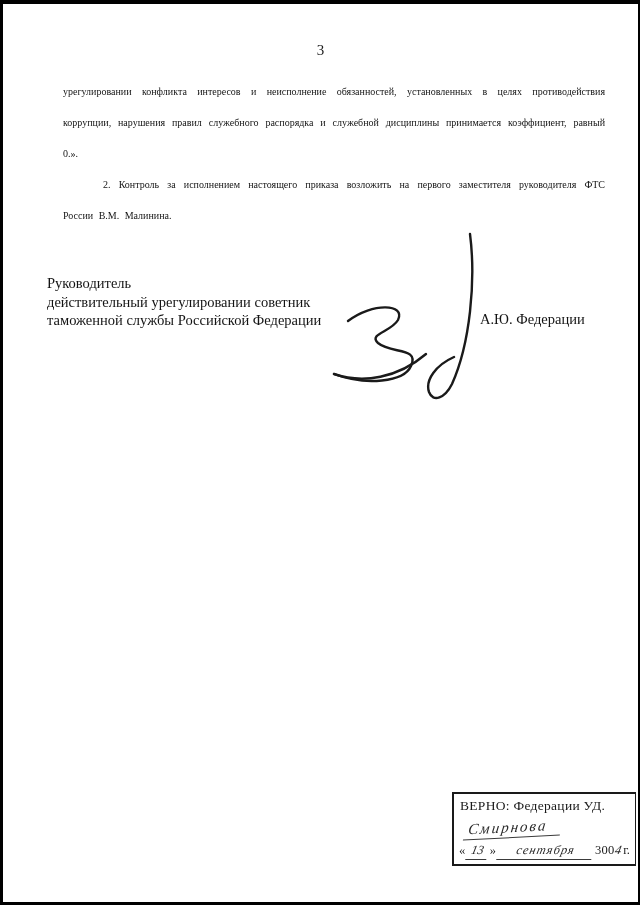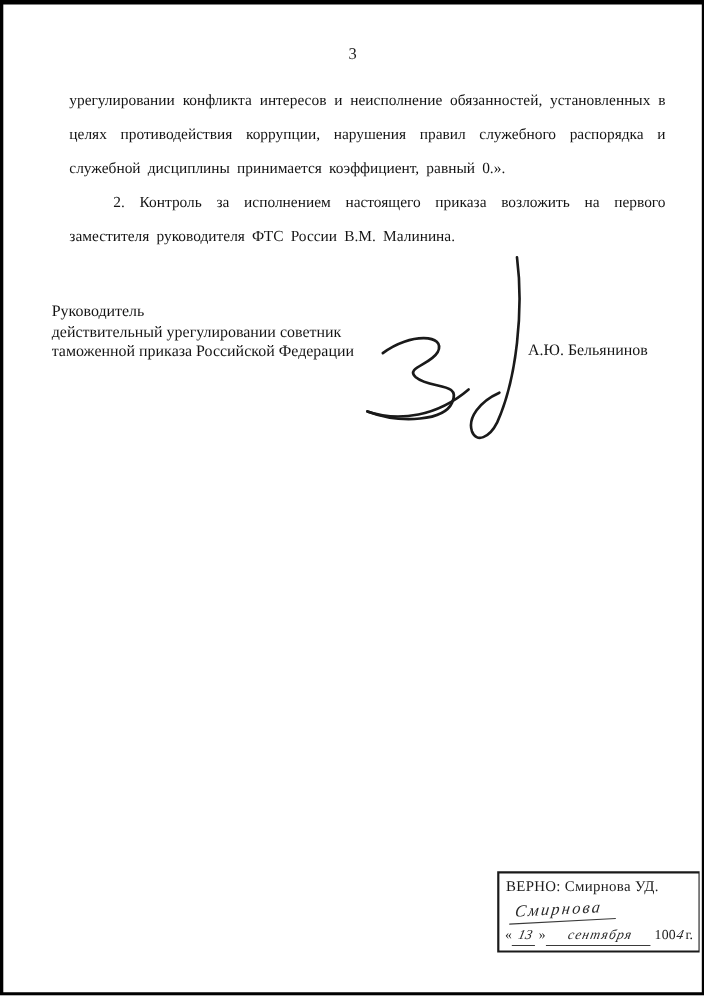--- a/index.html
+++ b/index.html
@@ -28,21 +28,21 @@
     width: 100%;
     text-align: center;
     font-size: 15px;
     color: #1c1c1c;
   }
   .body-text {
     position: absolute;
     top: 72px;
     left: 60px;
     width: 542px;
-    font-size: 14px;
+    font-size: 10px;
     line-height: 31px;
     color: #141414;
   }
   .body-text p {
     margin: 0;
     text-align: justify;
     word-spacing: 3px;
   }
   .body-text p.indent {
     text-indent: 40px;
@@ -138,41 +138,41 @@
   <div class="page-number">3</div>
 
   <div class="body-text">
     <p>урегулировании конфликта интересов и неисполнение обязанностей, установленных в целях противодействия коррупции, нарушения правил служебного распорядка и служебной дисциплины принимается коэффициент, равный 0.».</p>
     <p class="indent">2. Контроль за исполнением настоящего приказа возложить на первого заместителя руководителя ФТС России В.М. Малинина.</p>
   </div>
 
   <div class="sig-block">
     <div>Руководитель</div>
     <div>действительный урегулировании советник</div>
-    <div>таможенной приказа Российской Федерации</div>
+    <div>таможенной службы Российской Федерации</div>
   </div>
 
-  <div class="sig-name">А.Ю. Бельянинов</div>
+  <div class="sig-name">А.Ю. Федерации</div>
 
   <svg class="signature-svg" viewBox="0 0 170 185" xmlns="http://www.w3.org/2000/svg">
     <g fill="none" stroke="#1a1a1a" stroke-width="2.4" stroke-linecap="round">
       <path d="M 152 8 C 158 55, 152 118, 134 158 C 127 172, 115 177, 111 166 C 107 154, 118 139, 136 131"></path>
       <path d="M 30 95 C 55 76, 88 78, 80 94 C 73 106, 50 108, 60 117 C 73 128, 102 121, 93 140 C 86 156, 48 160, 16 148"></path>
       <path d="M 16 148 C 45 158, 80 152, 108 128"></path>
     </g>
   </svg>
 
   <div class="stamp">
-    <div class="stamp-line1">ВЕРНО: Смирнова УД.</div>
+    <div class="stamp-line1">ВЕРНО: Федерации УД.</div>
     <div class="stamp-sig-row">
       <span class="stamp-sig">Смирнова</span>
     </div>
     <div class="stamp-date-row">
       <span>«</span>
       <span class="hand u-line">13</span>
       <span>»</span>
       <span class="hand u-line stamp-month">сентября</span>
-      <span class="stamp-year-group"><span>100</span><span class="hand">4</span></span>
+      <span class="stamp-year-group"><span>300</span><span class="hand">4</span></span>
       <span>г.</span>
     </div>
   </div>
 
 </div>
 
 </body></html>

